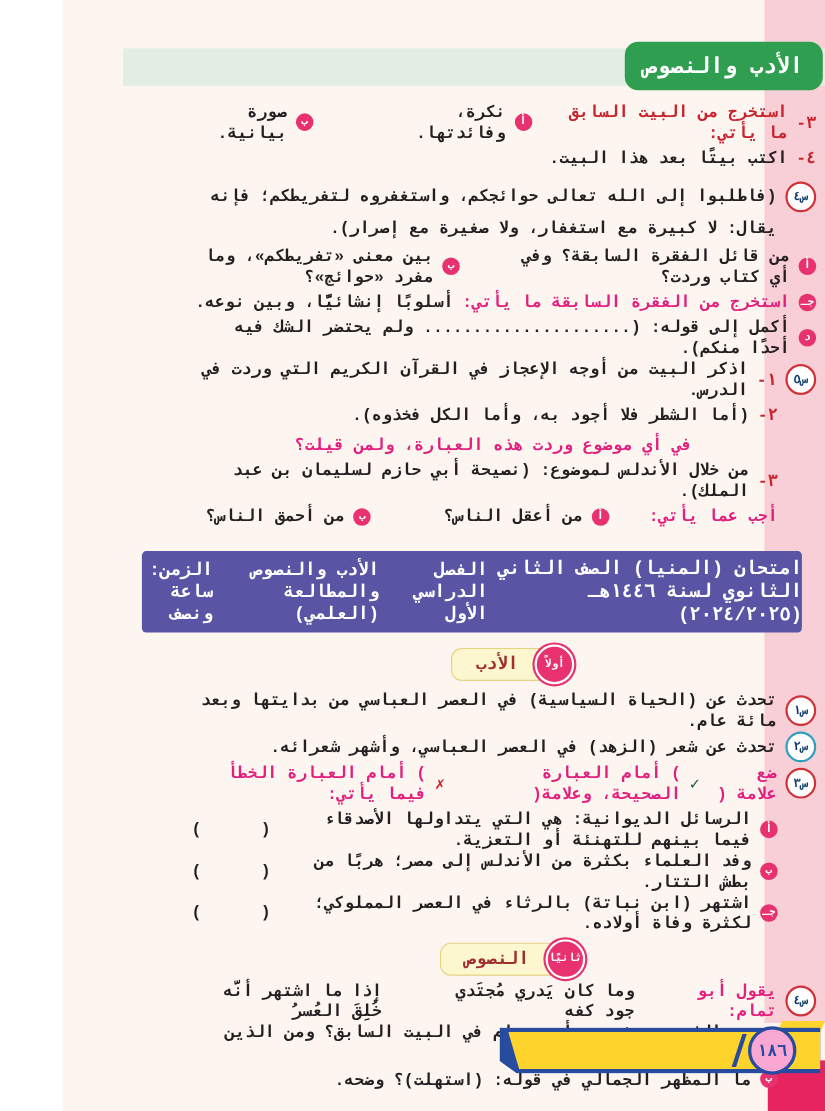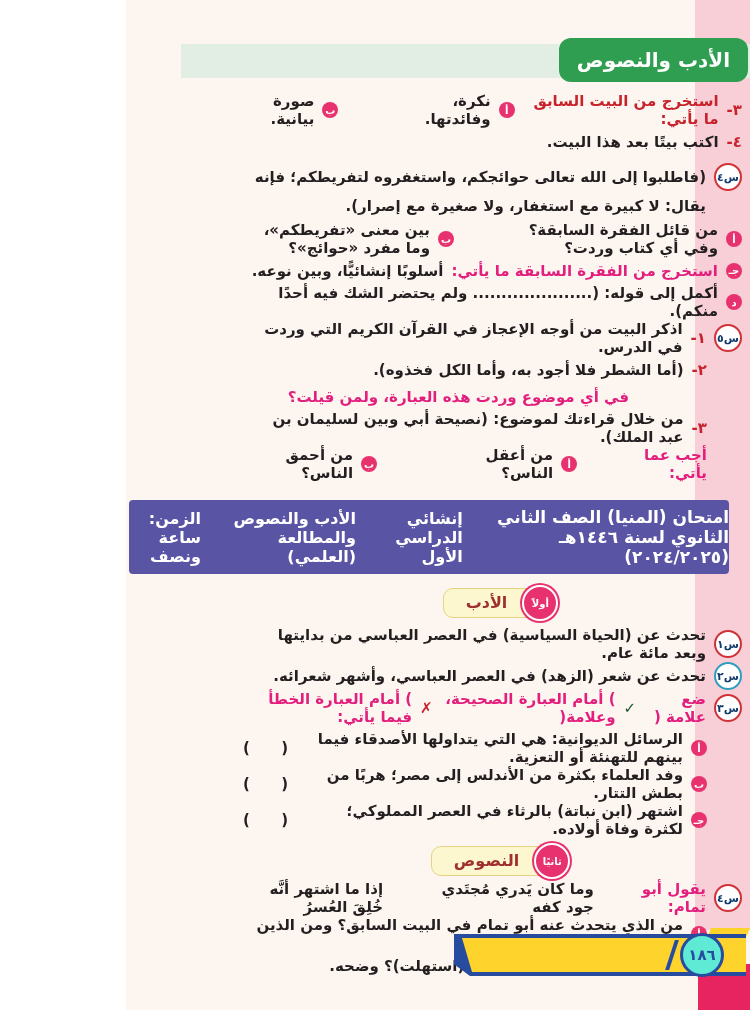--- a/index.html
+++ b/index.html
@@ -4,21 +4,21 @@
 <style>
   :root{
     --green:#2f9e50; --green-band:#e2eee3; --purple:#5a54a5; --magenta:#e21f7d;
     --red:#c8232c; --pink-badge:#e8326f; --pill-yellow:#fdf7cf; --pill-border:#e6d282;
     --pill-text:#a03030; --page-bg:#fdf5f0; --strip-pink:#f8ced7; --crimson:#e82460;
     --ribbon-yellow:#fed42c; --ribbon-blue:#274b9f; --ink:#231f20;
   }
   *{box-sizing:border-box; margin:0; padding:0;}
   html,body{background:#fff;}
   body{font-family:"DejaVu Sans", sans-serif;}
-  .page{position:relative; width:624px; height:1010px; background:var(--page-bg); overflow:hidden; direction:rtl;}
+  .page{position:relative; width:693px; height:1010px; background:var(--page-bg); overflow:hidden; direction:rtl;font-family:Liberation Mono, monospace;}
   .strip{position:absolute; left:0; top:0; width:55px; height:930px; background:var(--strip-pink);}
   .deco-yellow{position:absolute; left:0; bottom:46px; width:54px; height:36px; background:var(--ribbon-yellow);
     clip-path:polygon(28% 0, 100% 0, 72% 100%, 0 100%);}
   .deco-crimson{position:absolute; left:0; bottom:0; width:52px; height:46px; background:var(--crimson);}
   
   .strip, .deco-yellow, .deco-crimson{left:auto; right:0;}
 
   .content{position:absolute; inset:0 0 0 55px; right:0; left:55px;}
   .band{margin-top:44px; height:34px; background:var(--green-band); position:relative;}
   .hdr-badge{position:absolute; right:2px; top:-6px; height:44px; min-width:176px; background:var(--green);
@@ -54,21 +54,21 @@
 
   .check{color:#14532d;} .cross{color:var(--red);}
 
   .footer{position:absolute; bottom:34px; right:4px; width:292px; height:42px;}
   .ribbon-outer{position:absolute; inset:0; background:var(--ribbon-blue); clip-path:polygon(0 0, 100% 0, 100% 100%, 16px 100%, 0 72%);}
   .ribbon-inner{position:absolute; top:4px; bottom:4px; left:8px; right:0; background:var(--ribbon-yellow);
     clip-path:polygon(0 0, 100% 0, 100% 100%, 10px 100%);}
   .ribbon-text{position:absolute; right:86px; top:0; bottom:0; display:flex; align-items:center;
     color:var(--ribbon-blue); font-weight:bold; font-size:14px;}
   .ribbon-slash{position:absolute; right:72px; top:6px; bottom:6px; width:4px; background:var(--ribbon-blue); transform:skewX(-18deg);}
-  .page-circle{position:absolute; right:22px; top:-1px; width:44px; height:44px; border-radius:50%; background:#5eead4;
+  .page-circle{position:absolute; right:22px; top:-1px; width:44px; height:44px; border-radius:50%; background:#f9a8d4;
     border:3px solid var(--ribbon-blue); color:var(--ribbon-blue); font-weight:bold; font-size:15px;
     display:flex; align-items:center; justify-content:center;}
 </style>
 </head>
 <body>
 
 <div class="page">
   <div class="strip"></div>
   <div class="deco-yellow"></div>
   <div class="deco-crimson"></div>
@@ -125,36 +125,36 @@
       </div>
       <div class="line ind">
         <span class="red">٢-</span>
         <span>(أما الشطر فلا أجود به، وأما الكل فخذوه).</span>
       </div>
       <div class="line sub-pink">
         <span class="mg">في أي موضوع وردت هذه العبارة، ولمن قيلت؟</span>
       </div>
       <div class="line ind">
         <span class="red">٣-</span>
-        <span>من خلال قراءتك لموضوع: (نصيحة أبي وبين لسليمان بن عبد الملك).</span>
+        <span>من خلال الأندلس لموضوع: (نصيحة أبي حازم لسليمان بن عبد الملك).</span>
       </div>
       <div class="line ind">
         <span class="mg">أجب عما يأتي:</span>
         <span class="sp20"></span>
         <span class="lb">أ</span>
         <span>من أعقل الناس؟</span>
         <span class="sp50"></span>
         <span class="lb">ب</span>
         <span>من أحمق الناس؟</span>
       </div>
 
       <div class="banner">
         <div class="l1">امتحان (المنيا) الصف الثاني الثانوي لسنة ١٤٤٦هـ (٢٠٢٤/٢٠٢٥)</div>
         <div class="l2">
-          <span>إنشائي الدراسي الأول</span>
+          <span>الفصل الدراسي الأول</span>
           <span>الأدب والنصوص والمطالعة (العلمي)</span>
           <span>الزمن: ساعة ونصف</span>
         </div>
       </div>
 
       <div class="sec" style="margin-top:10px;">
         <div class="sec-inner">
           <div class="sec-pill">الأدب</div>
           <div class="sec-circle">أولاً</div>
         </div>

